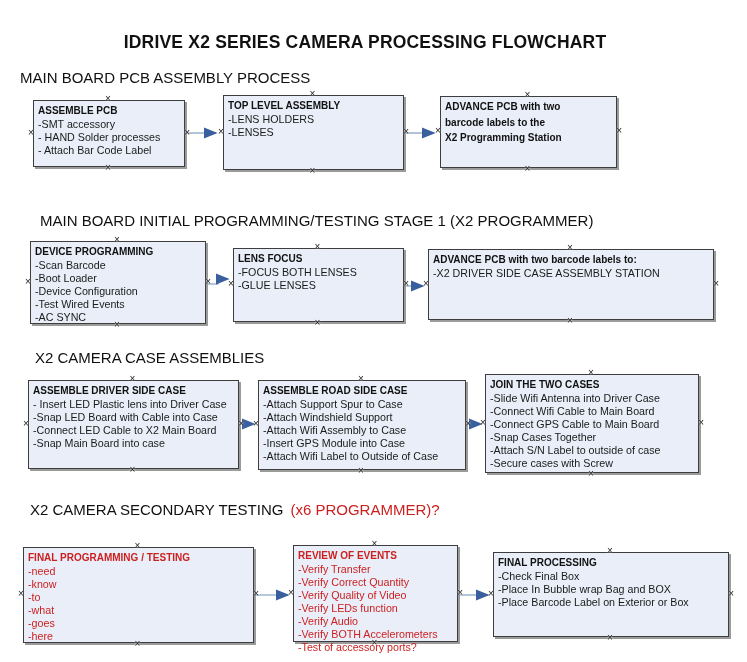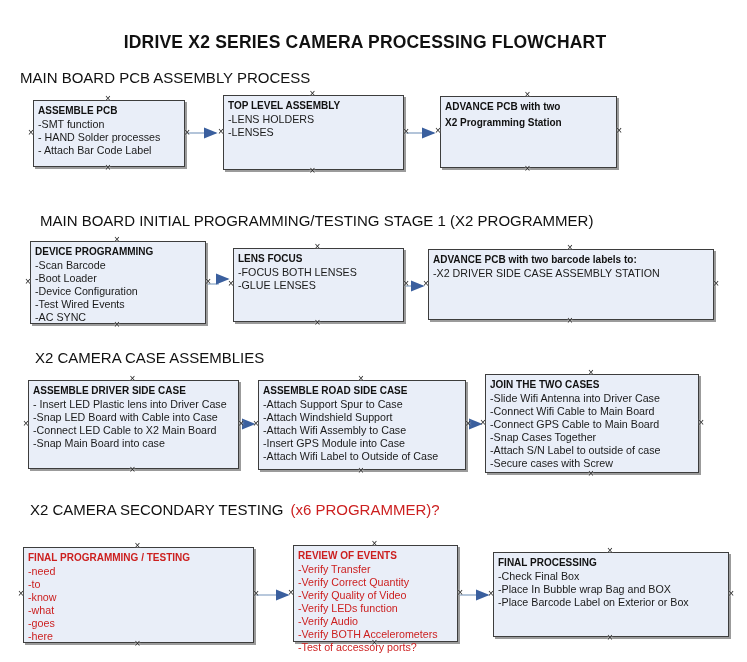--- a/index.html
+++ b/index.html
@@ -67,21 +67,21 @@
     <path class="arrow" d="M405,274 H423" marker-end="url(#ah)"></path>
     <path class="arrow" d="M240,412 H254" marker-end="url(#ah)"></path>
     <path class="arrow" d="M467,412 H481" marker-end="url(#ah)"></path>
     <path class="arrow" d="M255,583 H288" marker-end="url(#ah)"></path>
     <path class="arrow" d="M459,583 H488" marker-end="url(#ah)"></path>
   </svg>
 
   <div class="box" style="left:33px;top:88px;width:152px;height:67px">
     <div class="box-title">ASSEMBLE PCB</div>
     <ul class="box-items">
-        <li>-SMT function</li>
+        <li>-SMT accessory</li>
         <li>- HAND Solder processes</li>
         <li>- Attach Bar Code Label</li>
       </ul>
   <span class="handle h-t">×</span>
       <span class="handle h-b">×</span>
       <span class="handle h-l">×</span>
       <span class="handle h-r">×</span>
     </div>
   <div class="box" style="left:223px;top:83px;width:181px;height:75px">
     <div class="box-title">TOP LEVEL ASSEMBLY</div>
@@ -90,20 +90,21 @@
         <li>-LENSES</li>
       </ul>
   <span class="handle h-t">×</span>
       <span class="handle h-b">×</span>
       <span class="handle h-l">×</span>
       <span class="handle h-r">×</span>
     </div>
   <div class="box" style="left:440px;top:84px;width:177px;height:72px">
     <ul class="box-items bold-black">
         <li>ADVANCE PCB with two</li>
+        <li>barcode labels to the</li>
         <li> X2 Programming Station</li>
       </ul>
   <span class="handle h-t">×</span>
       <span class="handle h-b">×</span>
       <span class="handle h-l">×</span>
       <span class="handle h-r">×</span>
     </div>
 
   <div class="box" style="left:30px;top:229px;width:176px;height:83px">
     <div class="box-title">DEVICE PROGRAMMING</div>
@@ -181,22 +182,22 @@
   <span class="handle h-t">×</span>
       <span class="handle h-b">×</span>
       <span class="handle h-l">×</span>
       <span class="handle h-r">×</span>
     </div>
 
   <div class="box red" style="left:23px;top:535px;width:231px;height:96px">
     <div class="box-title">FINAL PROGRAMMING / TESTING</div>
     <ul class="box-items">
         <li>-need</li>
+        <li>-know</li>
         <li>-to</li>
-        <li>-know</li>
         <li>-what</li>
         <li>-goes</li>
         <li>-here</li>
       </ul>
   <span class="handle h-t">×</span>
       <span class="handle h-b">×</span>
       <span class="handle h-l">×</span>
       <span class="handle h-r">×</span>
     </div>
   <div class="box red" style="left:293px;top:533px;width:165px;height:97px">

